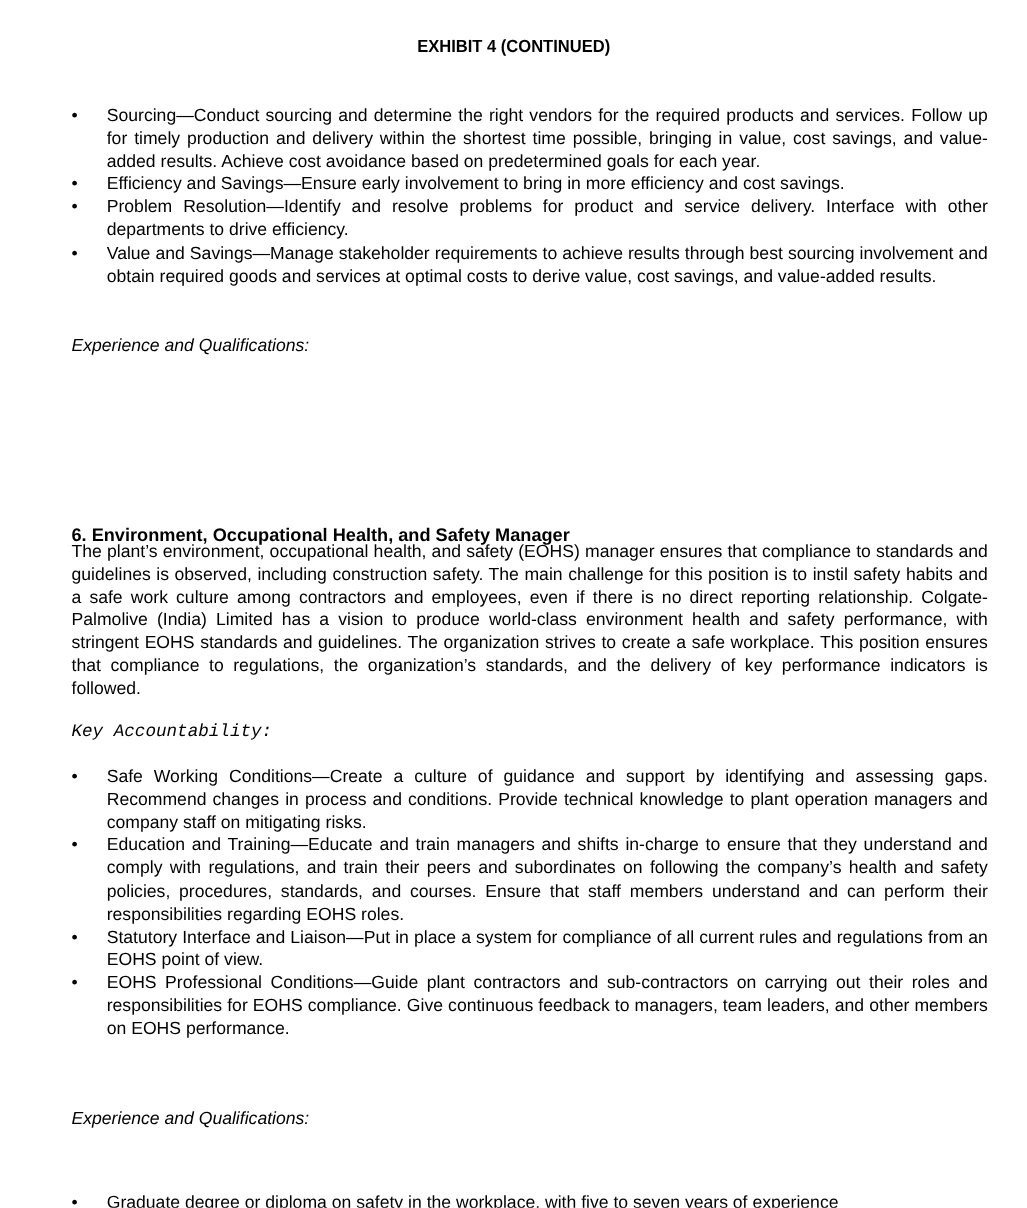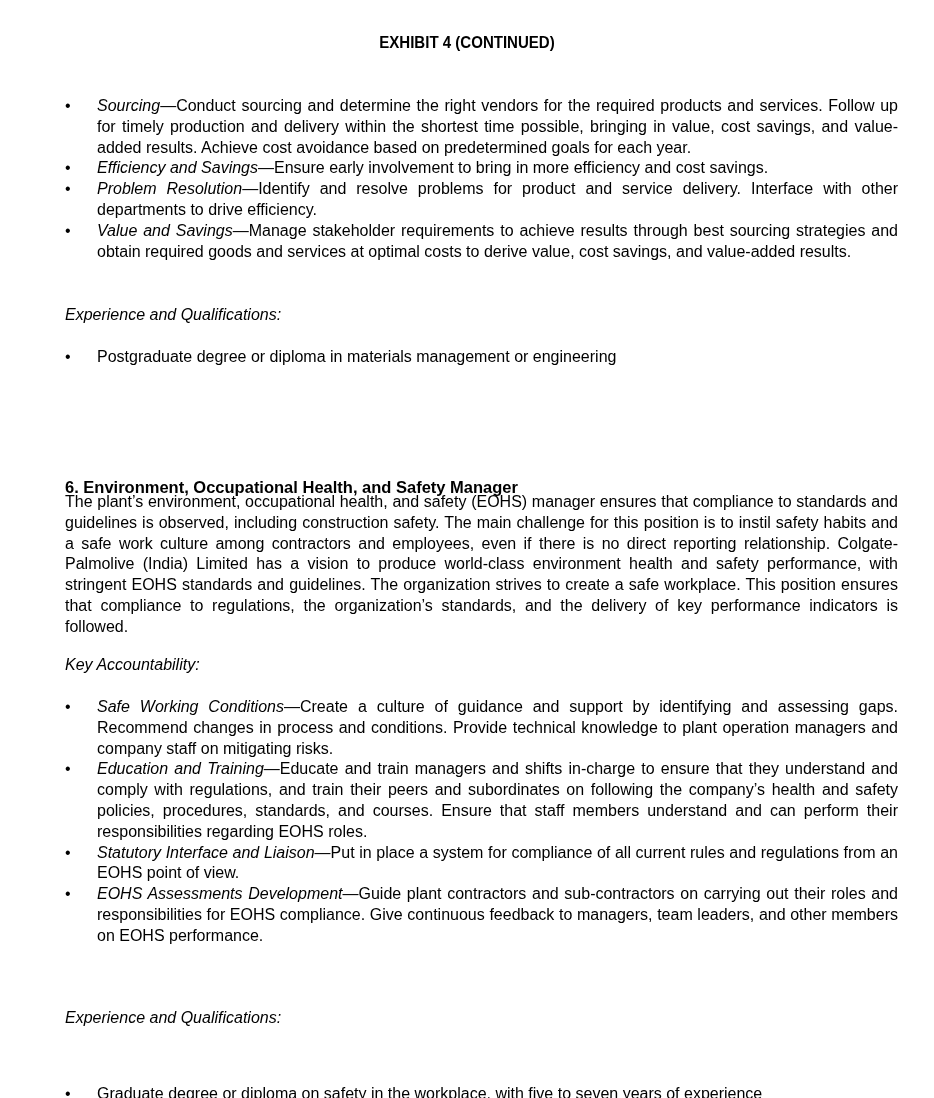--- a/index.html
+++ b/index.html
@@ -13,60 +13,59 @@
       text-align: center; font-weight: bold; font-size: 16px; line-height: 20px;
       transform: scaleX(0.94);
     }
     .block { position: absolute; left: 65px; width: 833px; font-size: 16px; line-height: 20.8px; }
     .justify { text-align: justify; text-align-last: left; }
     ul.bullets { list-style: none; margin: 0; padding: 0; }
     ul.bullets li { position: relative; padding-left: 32px; text-align: justify; }
     ul.bullets li::before {
       content: "\2022"; position: absolute; left: 0; top: 0; font-size: 16px;
     }
-    .it { font-style: italic; }
+    .it { }
     .section-heading { font-weight: bold; font-size: 16.5px; margin-top: 27px; }
     .subhead { font-style: italic; }
   </style>
 </head>
 <body>
 
 <div class="page">
 
   <div class="exhibit-title">EXHIBIT 4 (CONTINUED)</div>
 
   <div class="block" style="top:79px;">
     <ul class="bullets">
       <li><span class="it">Sourcing</span><span>—Conduct sourcing and determine the right vendors for the required products and services. Follow up for timely production and delivery within the shortest time possible, bringing in value, cost savings, and value-added results. Achieve cost avoidance based on predetermined goals for each year.</span></li>
       <li><span class="it">Efficiency and Savings</span><span>—Ensure early involvement to bring in more efficiency and cost savings.</span></li>
       <li><span class="it">Problem Resolution</span><span>—Identify and resolve problems for product and service delivery. Interface with other departments to drive efficiency.</span></li>
-      <li><span class="it">Value and Savings</span><span>—Manage stakeholder requirements to achieve results through best sourcing strategies and obtain required goods and services at optimal costs to derive value, cost savings, and value-added results.</span></li>
+      <li><span class="it">Value and Savings</span><span>—Manage stakeholder requirements to achieve results through best sourcing involvement and obtain required goods and services at optimal costs to derive value, cost savings, and value-added results.</span></li>
     </ul>
   </div>
 
   <div class="block subhead" style="top:288px;">Experience and Qualifications:</div>
 
   <div class="block" style="top:330px;">
     <ul class="bullets">
-      <li>Postgraduate degree or diploma in materials management or engineering</li>
     </ul>
   </div>
 
   <div class="block section-heading" style="top:433px;">6. Environment, Occupational Health, and Safety Manager</div>
 
   <div class="block justify" style="top:475px;">The plant’s environment, occupational health, and safety (EOHS) manager ensures that compliance to standards and guidelines is observed, including construction safety. The main challenge for this position is to instil safety habits and a safe work culture among contractors and employees, even if there is no direct reporting relationship. Colgate-Palmolive (India) Limited has a vision to produce world-class environment health and safety performance, with stringent EOHS standards and guidelines. The organization strives to create a safe workplace. This position ensures that compliance to regulations, the organization’s standards, and the delivery of key performance indicators is followed.</div>
 
-  <div class="block subhead" style="top:638px;">Key Accountability:</div>
+  <div class="block subhead" style="top:638px;font-family:Liberation Mono, monospace;">Key Accountability:</div>
 
   <div class="block" style="top:680px;">
     <ul class="bullets">
       <li><span class="it">Safe Working Conditions</span><span>—Create a culture of guidance and support by identifying and assessing gaps. Recommend changes in process and conditions. Provide technical knowledge to plant operation managers and company staff on mitigating risks.</span></li>
       <li><span class="it">Education and Training</span><span>—Educate and train managers and shifts in-charge to ensure that they understand and comply with regulations, and train their peers and subordinates on following the company’s health and safety policies, procedures, standards, and courses. Ensure that staff members understand and can perform their responsibilities regarding EOHS roles.</span></li>
       <li><span class="it">Statutory Interface and Liaison</span><span>—Put in place a system for compliance of all current rules and regulations from an EOHS point of view.</span></li>
-      <li><span class="it">EOHS Assessments Development</span><span>—Guide plant contractors and sub-contractors on carrying out their roles and responsibilities for EOHS compliance. Give continuous feedback to managers, team leaders, and other members on EOHS performance.</span></li>
+      <li><span class="it">EOHS Professional Conditions</span><span>—Guide plant contractors and sub-contractors on carrying out their roles and responsibilities for EOHS compliance. Give continuous feedback to managers, team leaders, and other members on EOHS performance.</span></li>
     </ul>
   </div>
 
   <div class="block subhead" style="top:991px;">Experience and Qualifications:</div>
 
   <div class="block" style="top:1034px;margin-top:33px;">
     <ul class="bullets">
       <li>Graduate degree or diploma on safety in the workplace, with five to seven years of experience</li>
     </ul>
   </div>

